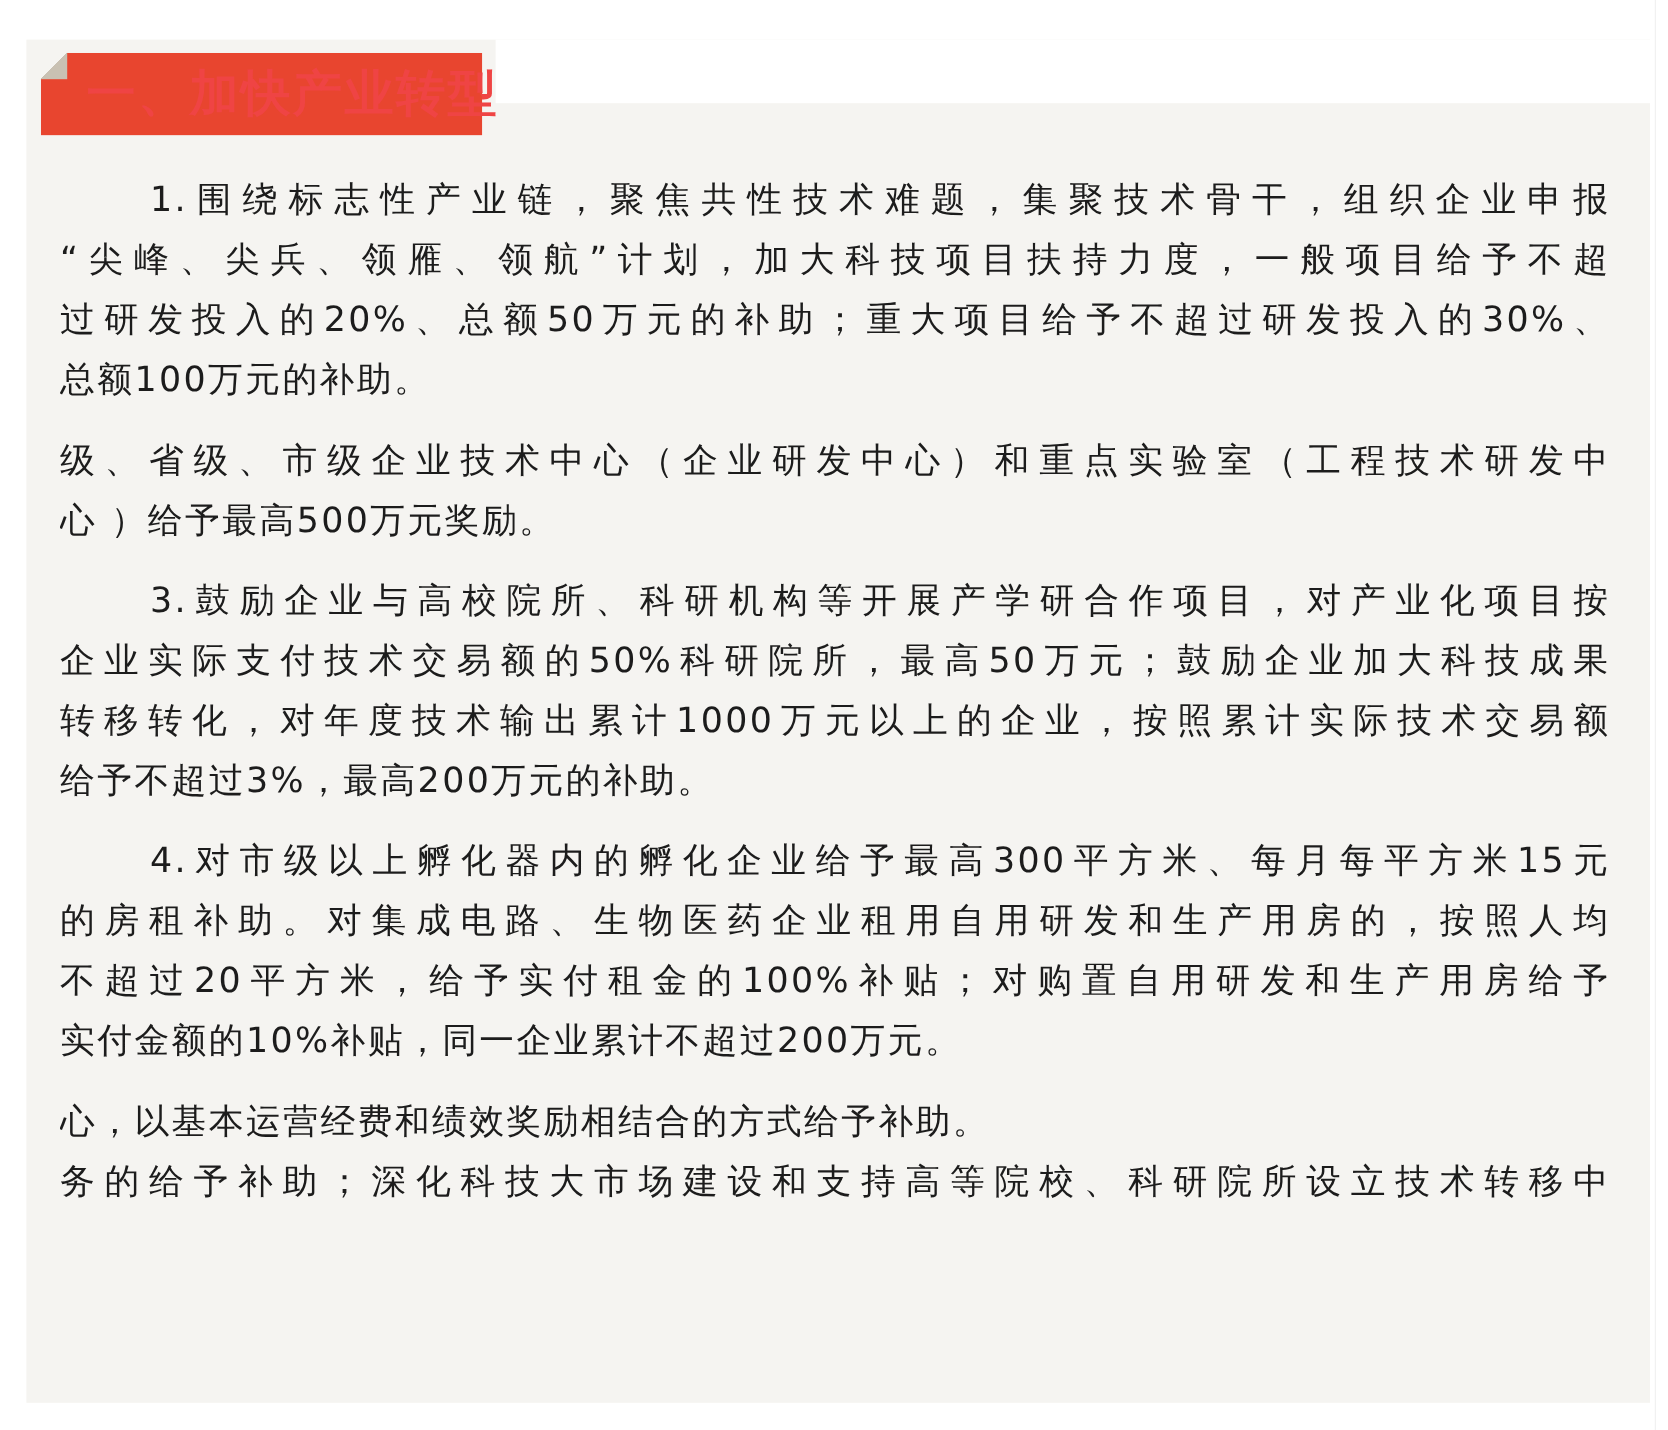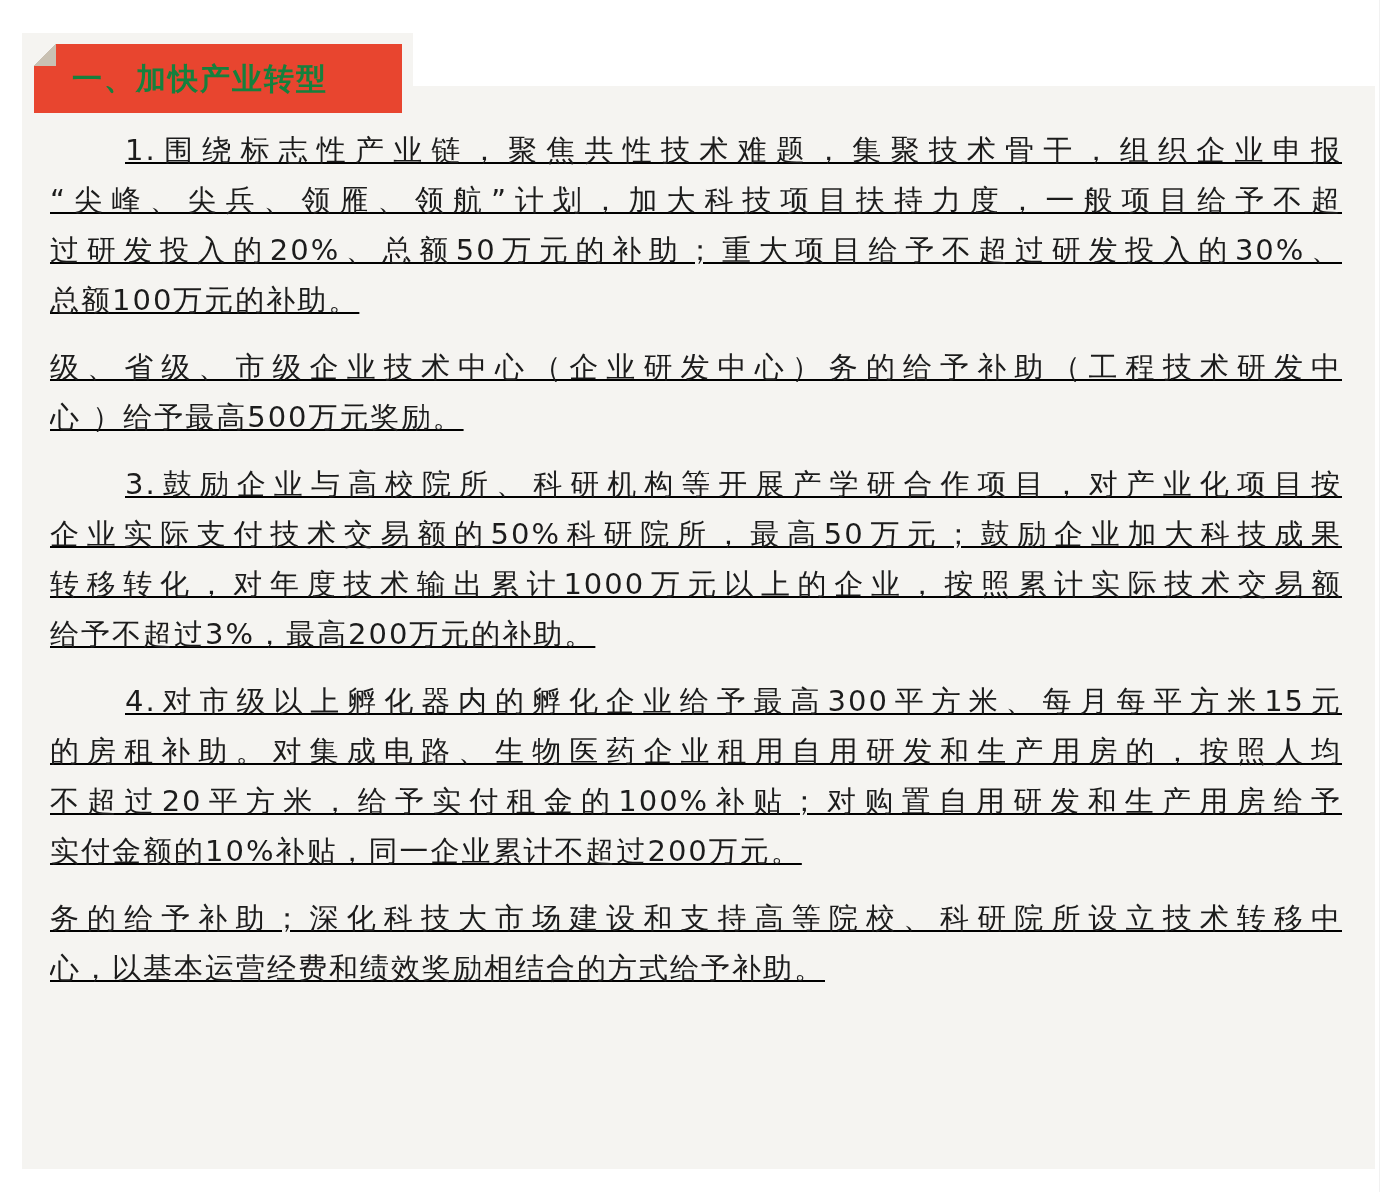--- a/index.html
+++ b/index.html
@@ -54,35 +54,34 @@
     width: 22px;
     height: 22px;
     background: linear-gradient(135deg, transparent 50%, #c9c1b3 50%);
   }
   .tab-title {
     position: absolute;
     left: 72px;
     top: 44px;
     height: 59px;
     line-height: 69px;
-    font-size: 30px;
+    font-size: 41px;
     font-weight: bold;
-    color: #15803d;
+    color: #ef4444;
     letter-spacing: 2px;
     white-space: nowrap;
   }
   .content {
     position: absolute;
     left: 50px;
     top: 125px;
     width: 1292px;
   }
   .para {
-    margin: 0 0 17px 0;
-    text-decoration: underline;
+    margin: 16px 0 17px 0;
   }
   .line {
     display: block;
     height: 50px;
     line-height: 50px;
     font-size: 29px;
     color: #1c1c1c;
     text-align: justify;
     text-align-last: justify;
     white-space: nowrap;
@@ -109,32 +108,32 @@
 <div class="tab-title">一、加快产业转型</div>
 
 <div class="content">
   <div class="para">
     <span class="line indent">1.围绕标志性产业链，聚焦共性技术难题，集聚技术骨干，组织企业申报</span>
     <span class="line">“尖峰、尖兵、领雁、领航”计划，加大科技项目扶持力度，一般项目给予不超</span>
     <span class="line">过研发投入的20%、总额50万元的补助；重大项目给予不超过研发投入的30%、</span>
     <span class="line last">总额100万元的补助。</span>
   </div>
   <div class="para">
-    <span class="line">级、省级、市级企业技术中心（企业研发中心）务的给予补助（工程技术研发中</span>
+    <span class="line">级、省级、市级企业技术中心（企业研发中心）和重点实验室（工程技术研发中</span>
     <span class="line last">心 ）给予最高500万元奖励。</span>
   </div>
   <div class="para">
     <span class="line indent">3.鼓励企业与高校院所、科研机构等开展产学研合作项目，对产业化项目按</span>
     <span class="line">企业实际支付技术交易额的50%科研院所，最高50万元；鼓励企业加大科技成果</span>
     <span class="line">转移转化，对年度技术输出累计1000万元以上的企业，按照累计实际技术交易额</span>
     <span class="line last">给予不超过3%，最高200万元的补助。</span>
   </div>
   <div class="para">
     <span class="line indent">4.对市级以上孵化器内的孵化企业给予最高300平方米、每月每平方米15元</span>
     <span class="line">的房租补助。对集成电路、生物医药企业租用自用研发和生产用房的，按照人均</span>
     <span class="line">不超过20平方米，给予实付租金的100%补贴；对购置自用研发和生产用房给予</span>
     <span class="line last">实付金额的10%补贴，同一企业累计不超过200万元。</span>
   </div>
   <div class="para">
+    <span class="line last">心，以基本运营经费和绩效奖励相结合的方式给予补助。</span>
     <span class="line">务的给予补助；深化科技大市场建设和支持高等院校、科研院所设立技术转移中</span>
-    <span class="line last">心，以基本运营经费和绩效奖励相结合的方式给予补助。</span>
   </div>
 </div>
 
 </body></html>

